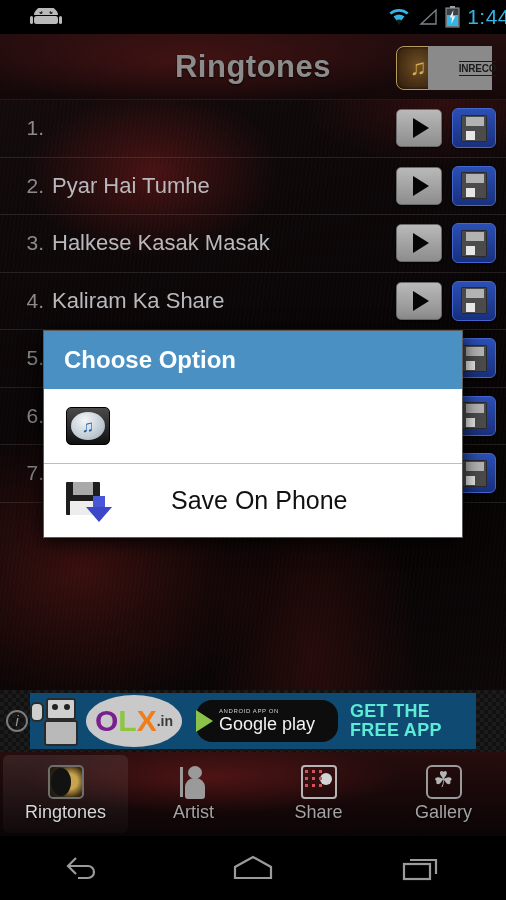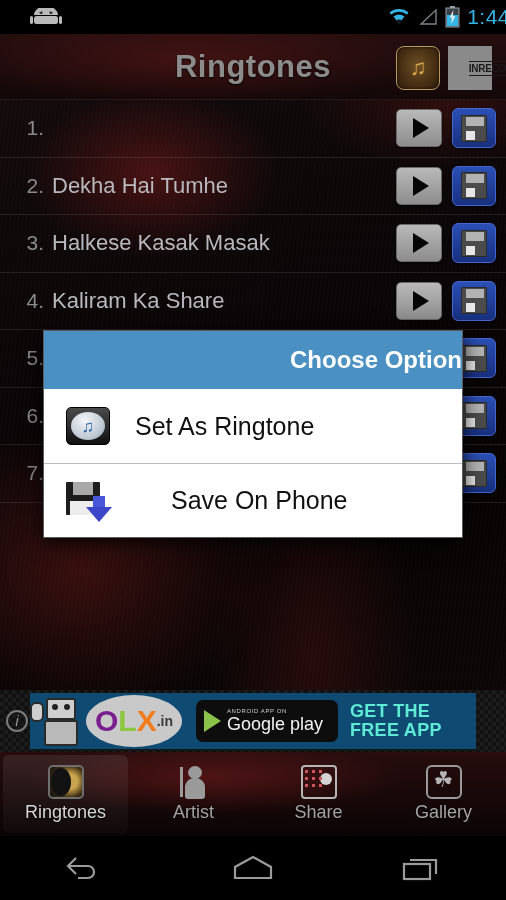--- a/index.html
+++ b/index.html
@@ -36,21 +36,21 @@
                 linear-gradient(180deg, rgba(38,14,15,0.95), rgba(18,7,8,0.92));
               display:flex; align-items:center; }
   .titlebar:after { content:""; position:absolute; left:0; bottom:0; width:100%; height:1px; background:rgba(255,255,255,0.07); }
   .app-title { position:absolute; left:0; width:506px; text-align:center; font-size:31px; font-weight:bold;
                color:#8c8c8c; text-shadow:0 1px 2px rgba(0,0,0,.9); letter-spacing:0.5px; }
   .logo-music { position:absolute; right:66px; top:12px; width:44px; height:44px; border-radius:8px;
                 background:radial-gradient(ellipse at 50% 45%, #6e5024 0%, #4a3115 55%, #2c1c0b 100%);
                 border:1px solid #b79a5e; box-shadow:0 0 3px rgba(0,0,0,.8) inset;
                 display:flex; align-items:center; justify-content:center; }
   .logo-music span { color:#d8a94e; font-size:22px; line-height:1; }
-  .logo-inreco { position:absolute; right:14px; top:12px; width:44px; height:44px;
+  .logo-inreco { position:absolute; right:14px; top:12px; width:64px; height:44px;
                  background:#8a8a8a; display:flex; align-items:center; justify-content:center;padding-left:35px; }
   .logo-inreco span { font-size:10px; font-weight:bold; color:#1a1a1a; letter-spacing:-0.2px;
                       border-top:1.5px solid #1a1a1a; border-bottom:1.5px solid #1a1a1a; padding:1px 0; }
 
   
   .list { position:absolute; left:0; top:100px; width:506px; height:590px; z-index:15; }
   .row { position:relative; height:57.5px; display:flex; align-items:center;
          border-bottom:1px solid rgba(255,255,255,0.10); }
   .row .idx { width:52px; text-align:right; padding-right:8px; color:#8b8b8e; font-size:21px; }
   .row .ttl { color:#b9b9bd; font-size:22px; white-space:nowrap; overflow:hidden; }
@@ -65,21 +65,21 @@
               border:1px solid #4466cf; display:flex; align-items:center; justify-content:center;
               box-shadow:0 1px 2px rgba(0,0,0,.6); }
   .floppy { width:26px; height:27px; background:#4b4b4b; border:1px solid #2a2a2a; position:relative; border-radius:1px;}
   .floppy:before { content:""; position:absolute; left:4px; top:1px; width:18px; height:9px; background:#b3b3b3; }
   .floppy:after  { content:""; position:absolute; left:4px; bottom:1px; width:9px; height:9px; background:#e6e6e6; }
 
   
   .dialog { position:absolute; left:43px; top:330px; width:420px; height:208px; z-index:40;
             background:#fff; border:1px solid #5b5b5b;
             box-shadow:0 4px 18px rgba(0,0,0,.85); }
-  .dlg-head { height:58px; background:#4a90c2; display:flex; align-items:center; padding-left:20px;justify-content:flex-end; }
+  .dlg-head { height:58px; background:#4a90c2; display:flex; align-items:center; padding-left:20px; }
   .dlg-head .t { color:#fff; font-size:24px; font-weight:bold; }
   .dlg-item { height:74px; display:flex; align-items:center; padding-left:22px; background:#fff; }
   .dlg-item + .dlg-item { border-top:1px solid #bdbdbd;gap:34px; }
   .dlg-item .lbl { font-size:25px; color:#111; margin-left:25px; }
   .ic-ring { width:44px; height:38px; border-radius:5px;
              background:linear-gradient(180deg,#4a4a4a,#101010); border:1px solid #000;
              display:flex; align-items:center; justify-content:center; }
   .ic-ring .oval { width:34px; height:28px; border-radius:50%;
                    background:radial-gradient(ellipse at 40% 30%, #f3f5f7 0%, #c2ccd6 60%, #96a2ad 100%);
                    display:flex; align-items:center; justify-content:center; }
@@ -103,22 +103,22 @@
   .ad-bot .eye1{ position:absolute; left:22px; top:10px; width:6px; height:6px; border-radius:50%; background:#222;}
   .ad-bot .eye2{ position:absolute; left:34px; top:10px; width:6px; height:6px; border-radius:50%; background:#222;}
   .ad-bot .body{ position:absolute; left:14px; top:26px; width:34px; height:26px; background:#b9b9b9; border:2px solid #2a2a2a; border-radius:3px;}
   .ad-bot .thumb{position:absolute; left:0px; top:8px; width:14px; height:20px; background:#cfcfcf; border:2px solid #2a2a2a; border-radius:6px;}
   .ad-olx { width:96px; height:52px; background:#c9c9c9; border-radius:50%; display:flex; align-items:center; justify-content:center;
             margin-left:-10px; flex:0 0 auto; }
   .ad-olx .o { color:#7a1f8f; font-size:30px; font-weight:bold; }
   .ad-olx .l { color:#8dc63f; font-size:30px; font-weight:bold; }
   .ad-olx .x { color:#f07c1c; font-size:30px; font-weight:bold; }
   .ad-olx .in{ color:#3a3a3a; font-size:14px; font-weight:bold; }
-  .gp { margin-left:14px; width:142px; height:42px; background:#0d0d0d; border-radius:7px;
-        display:flex; align-items:center; padding-left:8px; flex:0 0 auto; }
+  .gp { margin-left:14px; width:142px; height:42px; background:#0d0d0d; border-radius:16px;
+        display:flex; align-items:center; flex:0 0 auto; }
   .gp .tri2 { width:0;height:0;border-left:17px solid #8bc34a; border-top:11px solid transparent; border-bottom:11px solid transparent; }
   .gp .txt { margin-left:6px; color:#f2f2f2; line-height:1.05; }
   .gp .small { font-size:6px; letter-spacing:.6px; color:#cfcfcf; }
   .gp .big { font-size:18px; }
   .ad-cta { margin-left:12px; color:#5eead4; font-weight:bold; font-size:18px; line-height:1.05; letter-spacing:.3px;}
 
   
   .tabs { position:absolute; left:0; top:752px; width:506px; height:84px; z-index:30;
           background:
             radial-gradient(ellipse 260px 50px at 42% 30%, rgba(150,34,34,0.40), rgba(0,0,0,0) 72%),
@@ -205,21 +205,21 @@
             <div class="tri"></div>
           </div>
         <div class="btn-save">
             <div class="floppy"></div>
           </div>
       </div>
     </div>
 
     <div class="row">
       <div class="idx">2.</div>
-      <div class="ttl">Dekha Hai Tumhe</div>
+      <div class="ttl">Pyar Hai Tumhe</div>
       <div class="acts">
         <div class="btn-play">
             <div class="tri"></div>
           </div>
         <div class="btn-save">
             <div class="floppy"></div>
           </div>
       </div>
     </div>
 
@@ -293,21 +293,20 @@
   <div class="dialog">
     <div class="dlg-head">
       <div class="t">Choose Option</div>
     </div>
     <div class="dlg-item">
       <div class="ic-ring">
         <div class="oval">
           <span class="note">♫</span>
         </div>
       </div>
-      <div class="lbl">Set As Ringtone</div>
     </div>
     <div class="dlg-item">
       <div class="ic-save">
         <div class="fl"></div>
         <div class="arwstem"></div>
         <div class="arw"></div>
       </div>
       <div class="lbl">Save On Phone</div>
     </div>
   </div>

